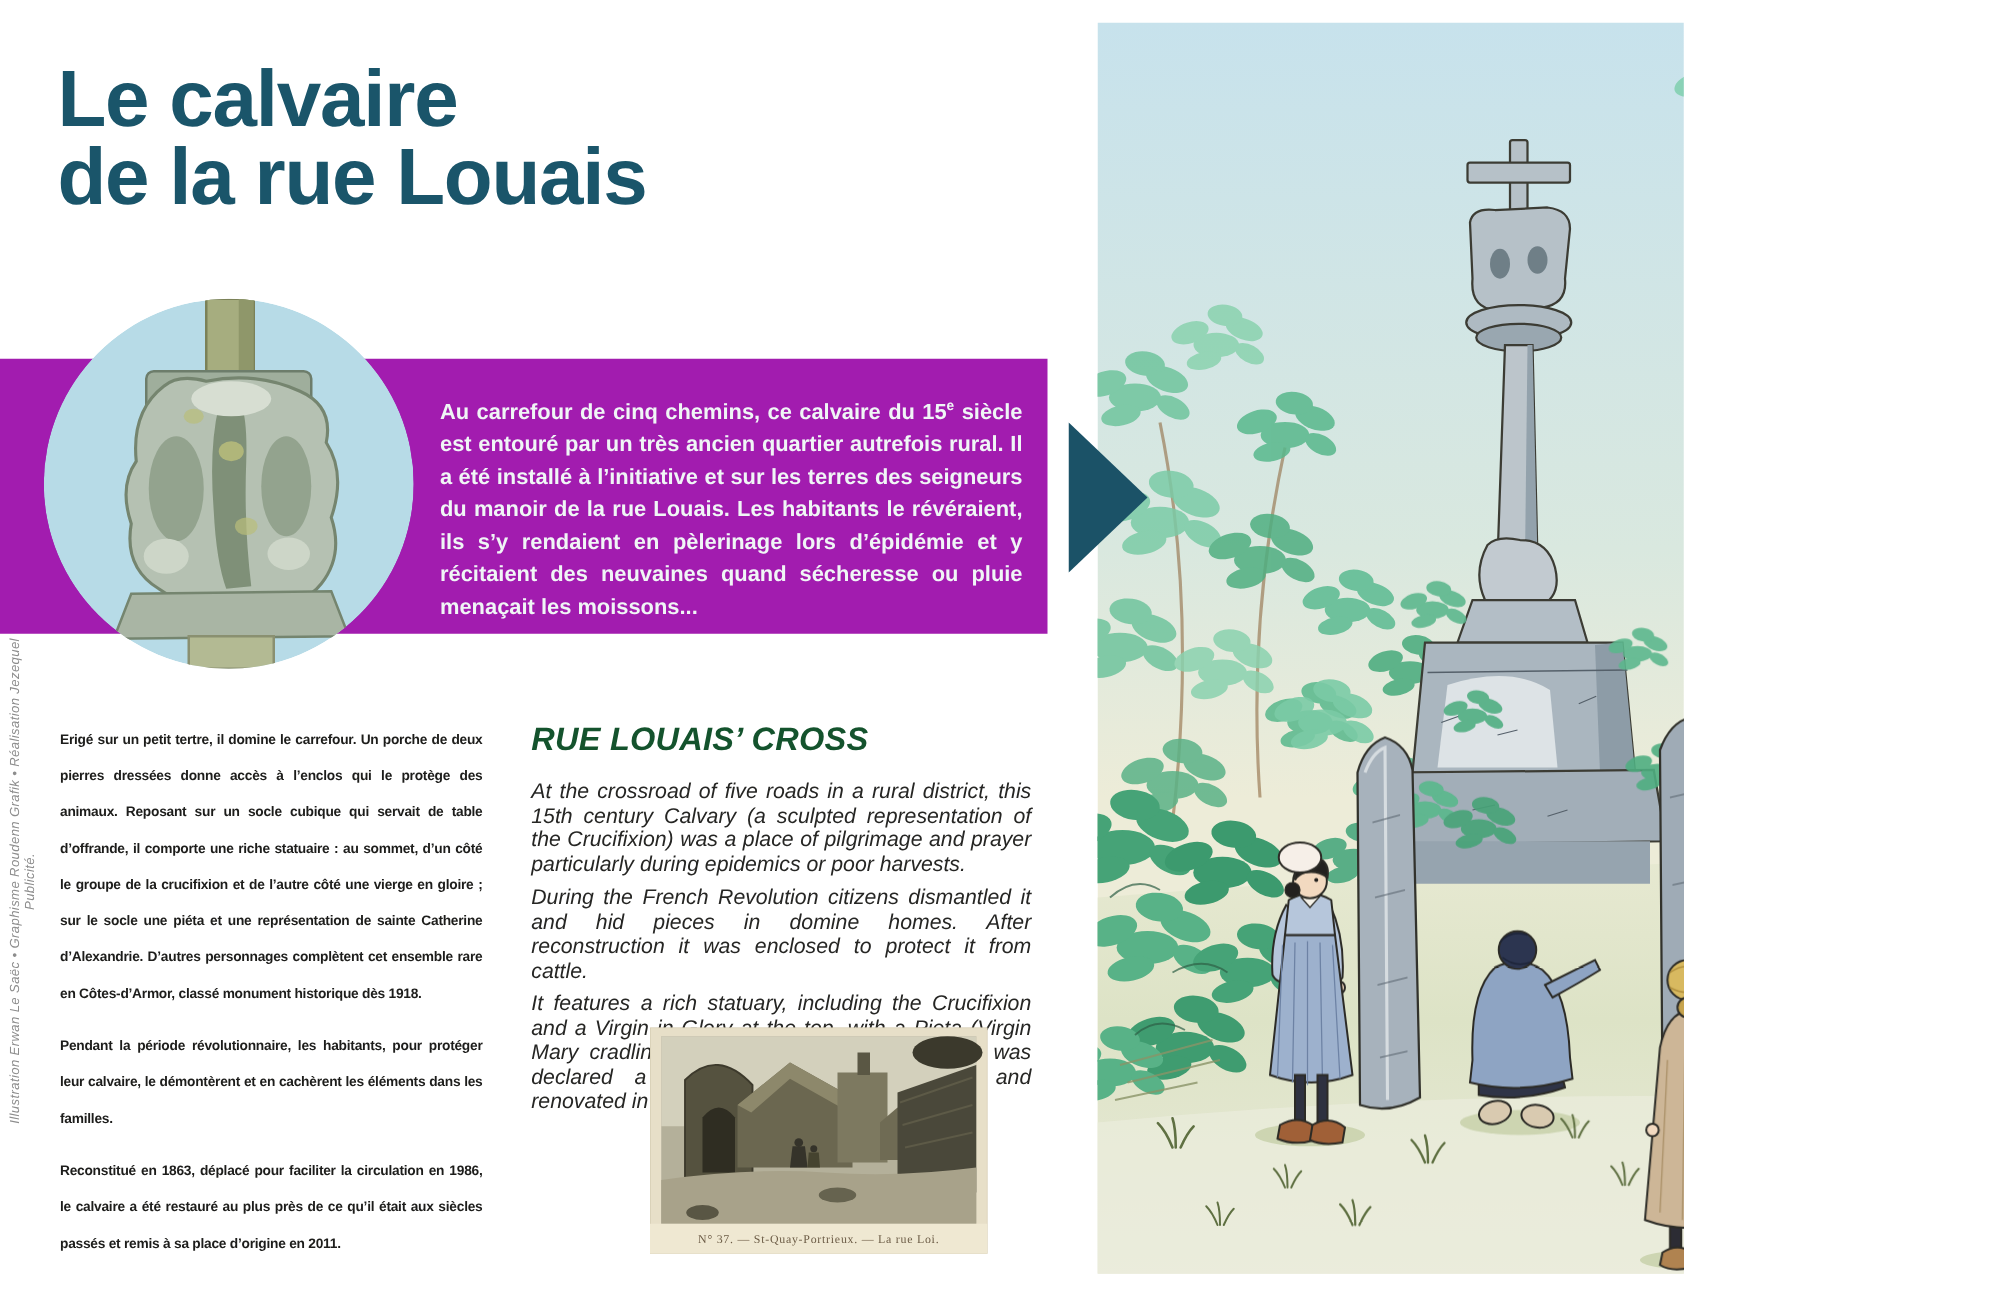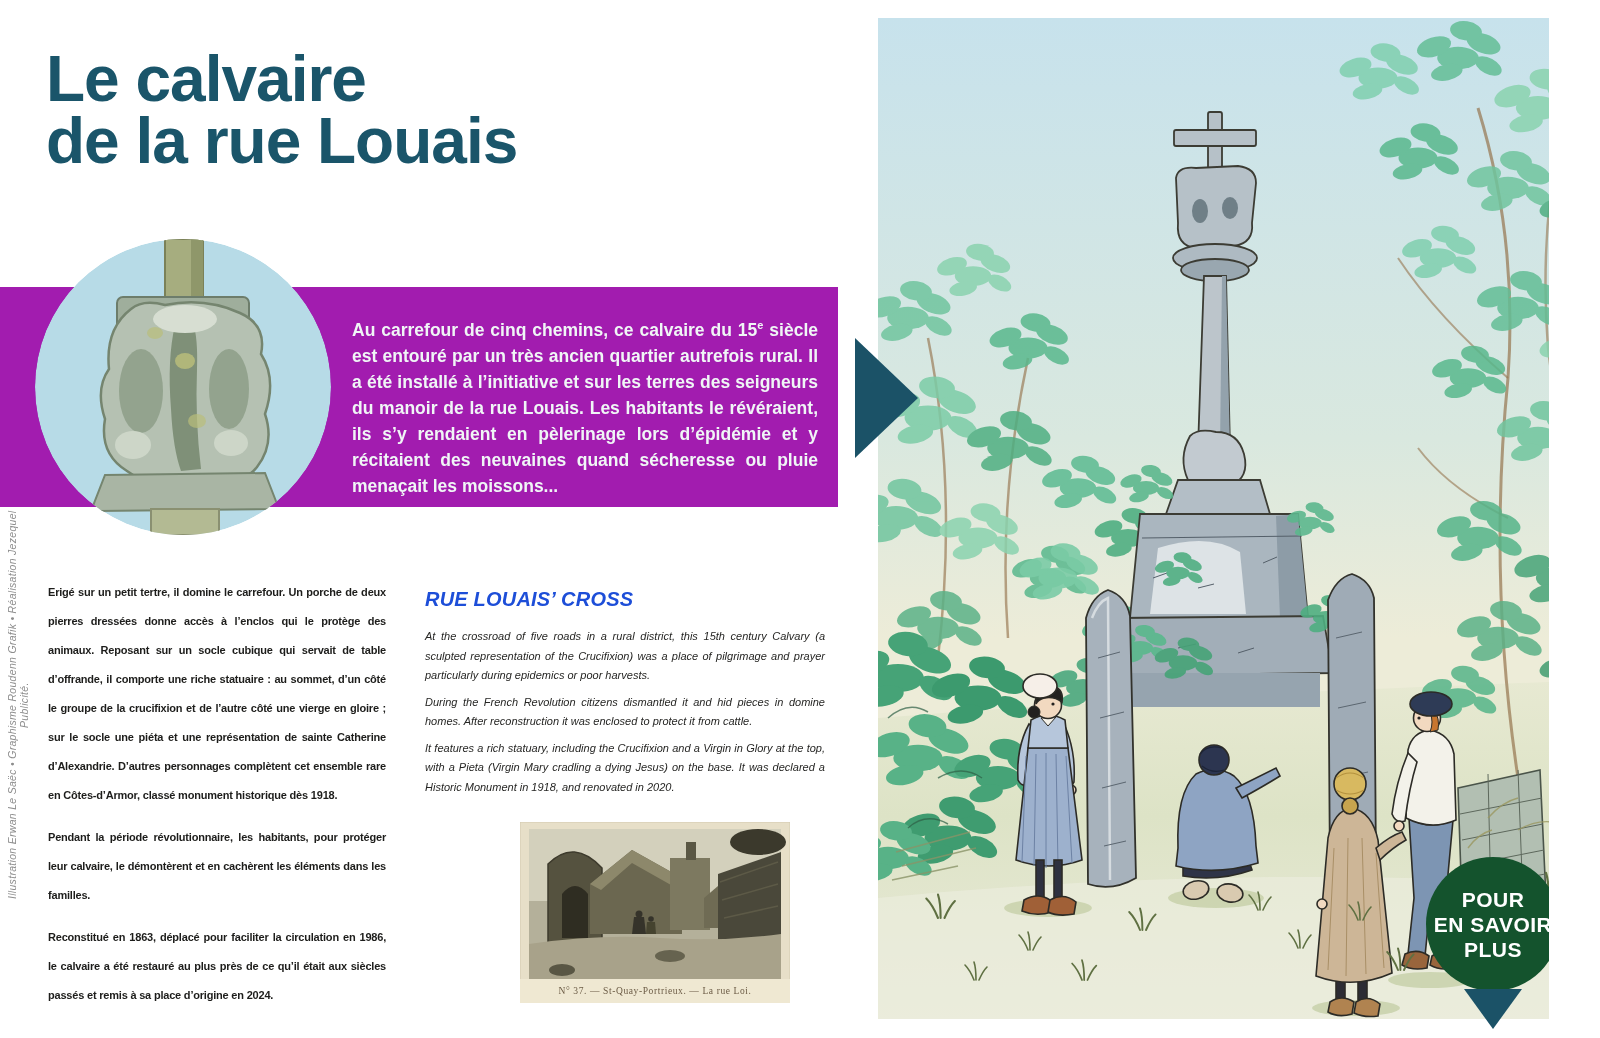--- a/index.html
+++ b/index.html
@@ -1,16 +1,16 @@
 <!DOCTYPE html>
 <html><head>
 <meta charset="utf-8">
 <style>
   html,body{margin:0;padding:0;background:#ffffff;}
-  .poster{position:relative;width:1549px;height:1038px;background:#ffffff;overflow:hidden;
+  .poster{position:relative;width:1347px;height:1038px;background:#ffffff;overflow:hidden;
           font-family:"Liberation Sans",sans-serif;}
 
   
   .title{position:absolute;left:46px;top:48px;color:#1a556a;font-weight:bold;
          font-size:64px;line-height:62px;letter-spacing:-1px;}
 
   
   .credit{position:absolute;left:6px;top:505px;height:400px;writing-mode:vertical-rl;
           transform:rotate(180deg);font-style:italic;font-size:10.5px;color:#8d8d8d;
           letter-spacing:.3px;text-align:center;}
@@ -29,23 +29,23 @@
   .photo-circle{position:absolute;left:35px;top:239px;width:296px;height:296px;
       border-radius:50%;overflow:hidden;z-index:5;}
   .photo-circle svg{display:block;}
 
   
   .col-left{position:absolute;left:48px;top:578px;width:338px;color:#1d1d1b;}
   .col-left p{margin:0 0 13px 0;font-weight:bold;font-size:11px;line-height:29px;
               letter-spacing:-.2px;text-align:justify;text-align-last:left;}
 
   .col-mid{position:absolute;left:425px;top:576px;width:400px;color:#262624;}
-  .col-mid h2{margin:12px 0 16px 0;color:#1d4ed8;font-style:italic;font-size:20px;
+  .col-mid h2{margin:0 0 16px 0;color:#14532d;font-style:italic;font-size:26px;
               letter-spacing:.2px;}
-  .col-mid p{margin:0 0 7px 0;font-style:italic;font-size:11px;line-height:19.5px;
+  .col-mid p{margin:0 0 7px 0;font-style:italic;font-size:17px;line-height:19.5px;
              text-align:justify;text-align-last:left;}
 
   
   .postcard{position:absolute;left:520px;top:822px;width:270px;height:181px;border-radius:11px;}
 
   
   .illustration{position:absolute;left:878px;top:18px;width:722px;height:1001px;}
   .illustration svg{display:block;}
 
   
@@ -95,21 +95,21 @@
       <ellipse cx="120" cy="94" rx="8" ry="6" fill="#b9bd7a" opacity=".7"></ellipse>
 
       <path d="M70,236 L230,234 L244,270 L56,272 Z" fill="#a9b5a4" stroke="#75856f" stroke-width="2"></path>
       <rect x="116" y="270" width="68" height="26" fill="#b3ba93" stroke="#8a9071" stroke-width="2"></rect>
     </svg>
   </div>
 
   <div class="col-left">
     <p>Erigé sur un petit tertre, il domine le carrefour. Un porche de deux pierres dressées donne accès à l’enclos qui le protège des animaux. Reposant sur un socle cubique qui servait de table d’offrande, il comporte une riche statuaire : au sommet, d’un côté le groupe de la crucifixion et de l’autre côté une vierge en gloire ; sur le socle une piéta et une représentation de sainte Catherine d’Alexandrie. D’autres personnages complètent cet ensemble rare en Côtes-d’Armor, classé monument historique dès 1918.</p>
     <p>Pendant la période révolutionnaire, les habitants, pour protéger leur calvaire, le démontèrent et en cachèrent les éléments dans les familles.</p>
-    <p>Reconstitué en 1863, déplacé pour faciliter la circulation en 1986, le calvaire a été restauré au plus près de ce qu’il était aux siècles passés et remis à sa place d’origine en 2024.</p>
+    <p>Reconstitué en 1863, déplacé pour faciliter la circulation en 1986, le calvaire a été restauré au plus près de ce qu’il était aux siècles passés et remis à sa place d’origine en 2011.</p>
   </div>
 
   <div class="col-mid">
     <h2>RUE LOUAIS’ CROSS</h2>
     <p>At the crossroad of five roads in a rural district, this 15th century Calvary (a sculpted representation of the Crucifixion) was a place of pilgrimage and prayer particularly during epidemics or poor harvests.</p>
     <p>During the French Revolution citizens dismantled it and hid pieces in domine homes. After reconstruction it was enclosed to protect it from cattle.</p>
     <p>It features a rich statuary, including the Crucifixion and a Virgin in Glory at the top, with a Pieta (Virgin Mary cradling a dying Jesus) on the base. It was declared a Historic Monument in 1918, and renovated in 2020.</p>
   </div>
 
   <div class="postcard">

